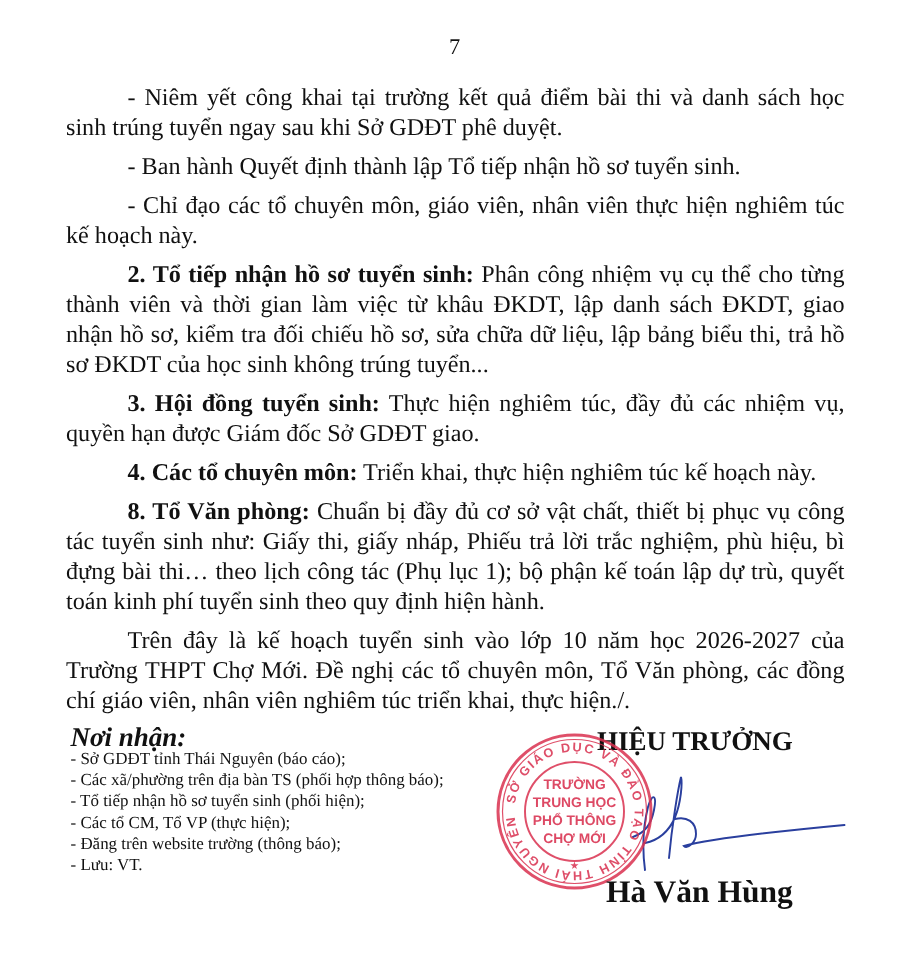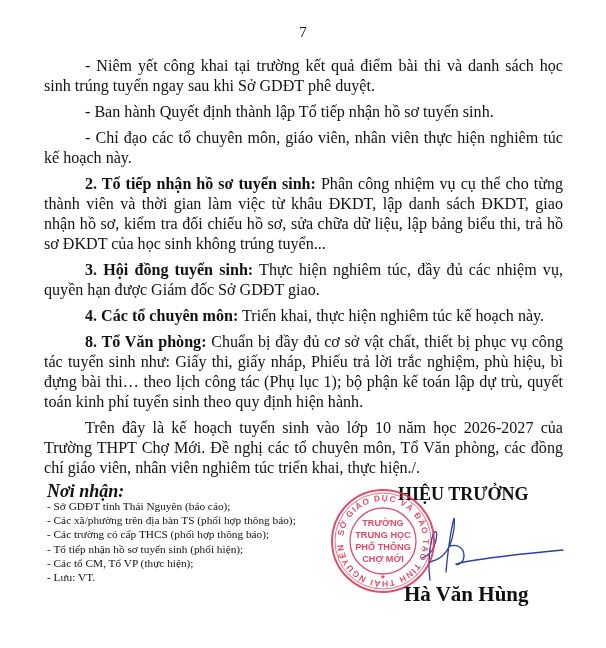--- a/index.html
+++ b/index.html
@@ -48,23 +48,23 @@
   <p><b>3. Hội đồng tuyển sinh:</b><span> Thực hiện nghiêm túc, đầy đủ các nhiệm vụ, quyền hạn được Giám đốc Sở GDĐT giao.</span></p>
   <p><b>4. Các tổ chuyên môn:</b><span> Triển khai, thực hiện nghiêm túc kế hoạch này.</span></p>
   <p><b>8. Tổ Văn phòng:</b><span> Chuẩn bị đầy đủ cơ sở vật chất, thiết bị phục vụ công tác tuyển sinh như: Giấy thi, giấy nháp, Phiếu trả lời trắc nghiệm, phù hiệu, bì đựng bài thi… theo lịch công tác (Phụ lục 1); bộ phận kế toán lập dự trù, quyết toán kinh phí tuyển sinh theo quy định hiện hành.</span></p>
   <p><b></b><span>Trên đây là kế hoạch tuyển sinh vào lớp 10 năm học 2026-2027 của Trường THPT Chợ Mới. Đề nghị các tổ chuyên môn, Tổ Văn phòng, các đồng chí giáo viên, nhân viên nghiêm túc triển khai, thực hiện./.</span></p>
 </div>
 
 <div class="recipients">
   <div class="title">Nơi nhận:</div>
   <div class="item">- Sở GDĐT tỉnh Thái Nguyên (báo cáo);</div>
   <div class="item">- Các xã/phường trên địa bàn TS (phối hợp thông báo);</div>
-  <div class="item">- Các trường có cấp THCS (phối hợp thông báo);</div>
   <div class="item">- Tổ tiếp nhận hồ sơ tuyển sinh (phối hiện);</div>
   <div class="item">- Các tổ CM, Tổ VP (thực hiện);</div>
+  <div class="item">- Đăng trên website trường (thông báo);</div>
   <div class="item">- Lưu: VT.</div>
 </div>
 
 <div class="sign-title">HIỆU TRƯỞNG</div>
 
 <svg class="signature" viewBox="0 0 145 80">
   <path d="M2 48 C 10 45, 14 40, 16 30 C 18 20, 15 18, 12 28 C 9 40, 8 55, 10 70 M10 52 C 20 50, 26 44, 30 35 C 34 25, 35 12, 34 8 C 32 16, 28 40, 26 62 M30 36 C 38 34, 44 38, 44 46 C 44 52, 38 56, 36 54 C 50 50, 90 45, 143 40" fill="none" stroke="#2a3f9e" stroke-width="1.3" stroke-linecap="round"></path>
 </svg>
 
 <svg class="stamp" viewBox="0 0 106 106">

